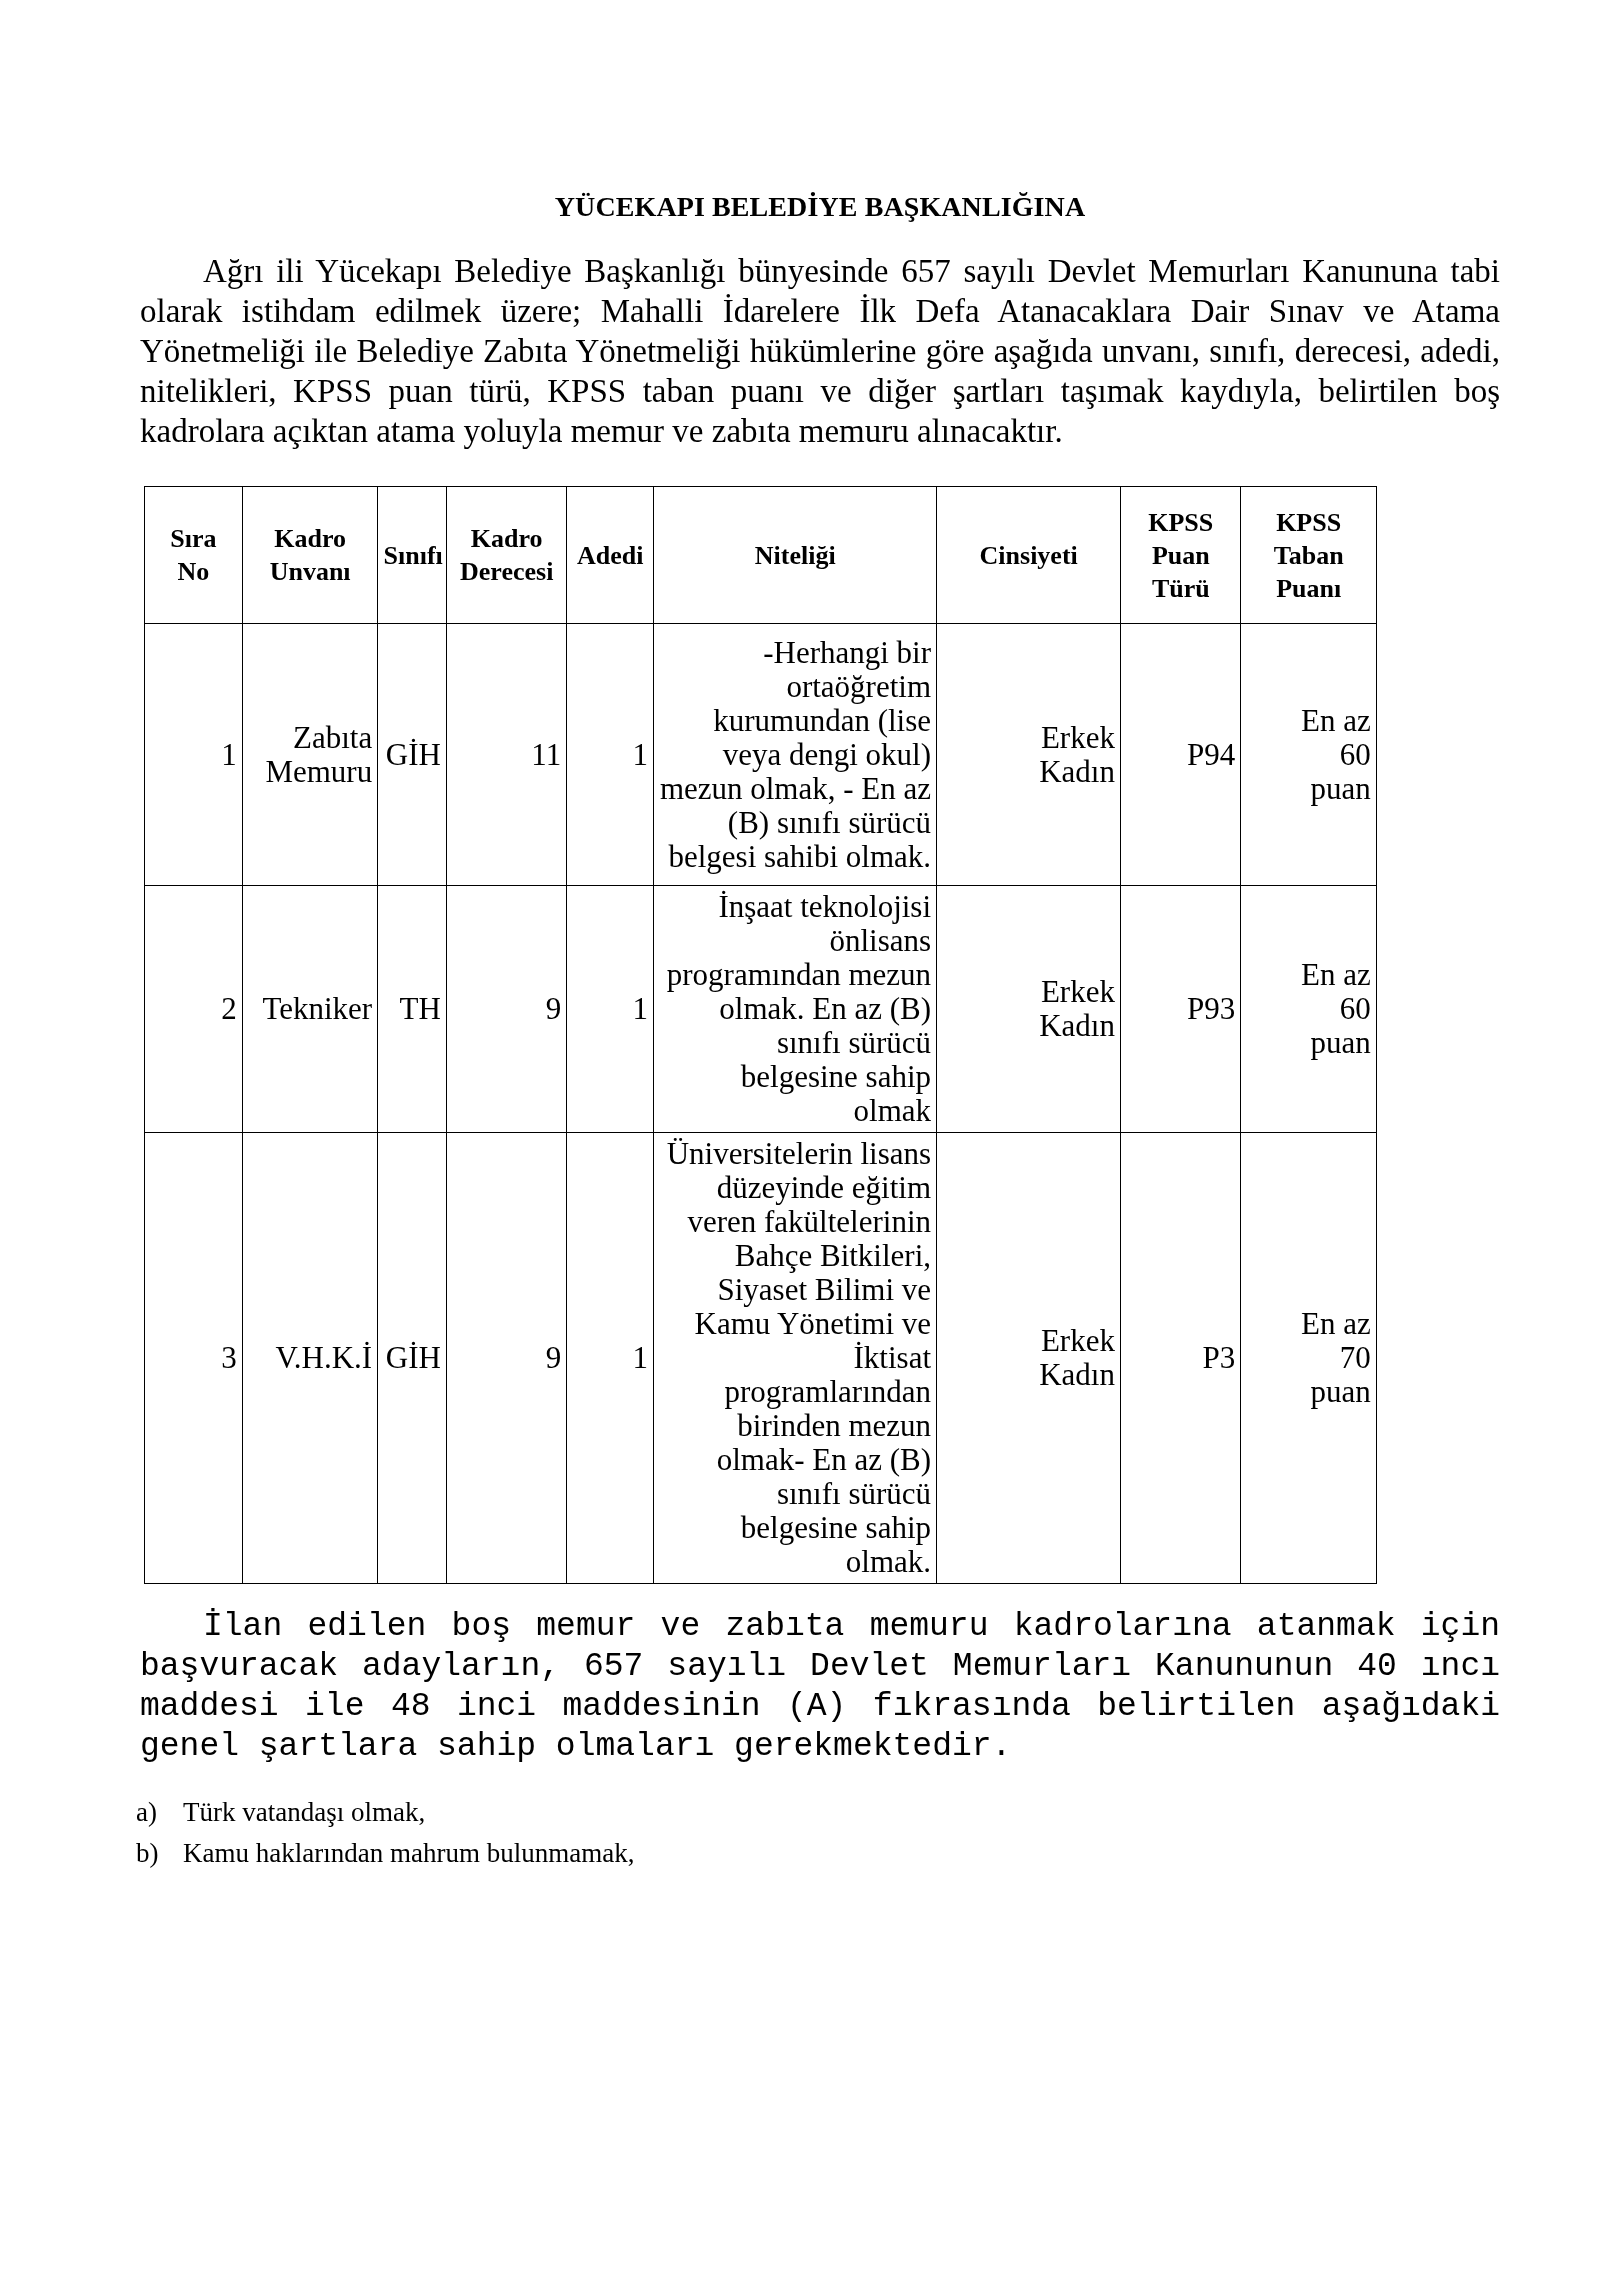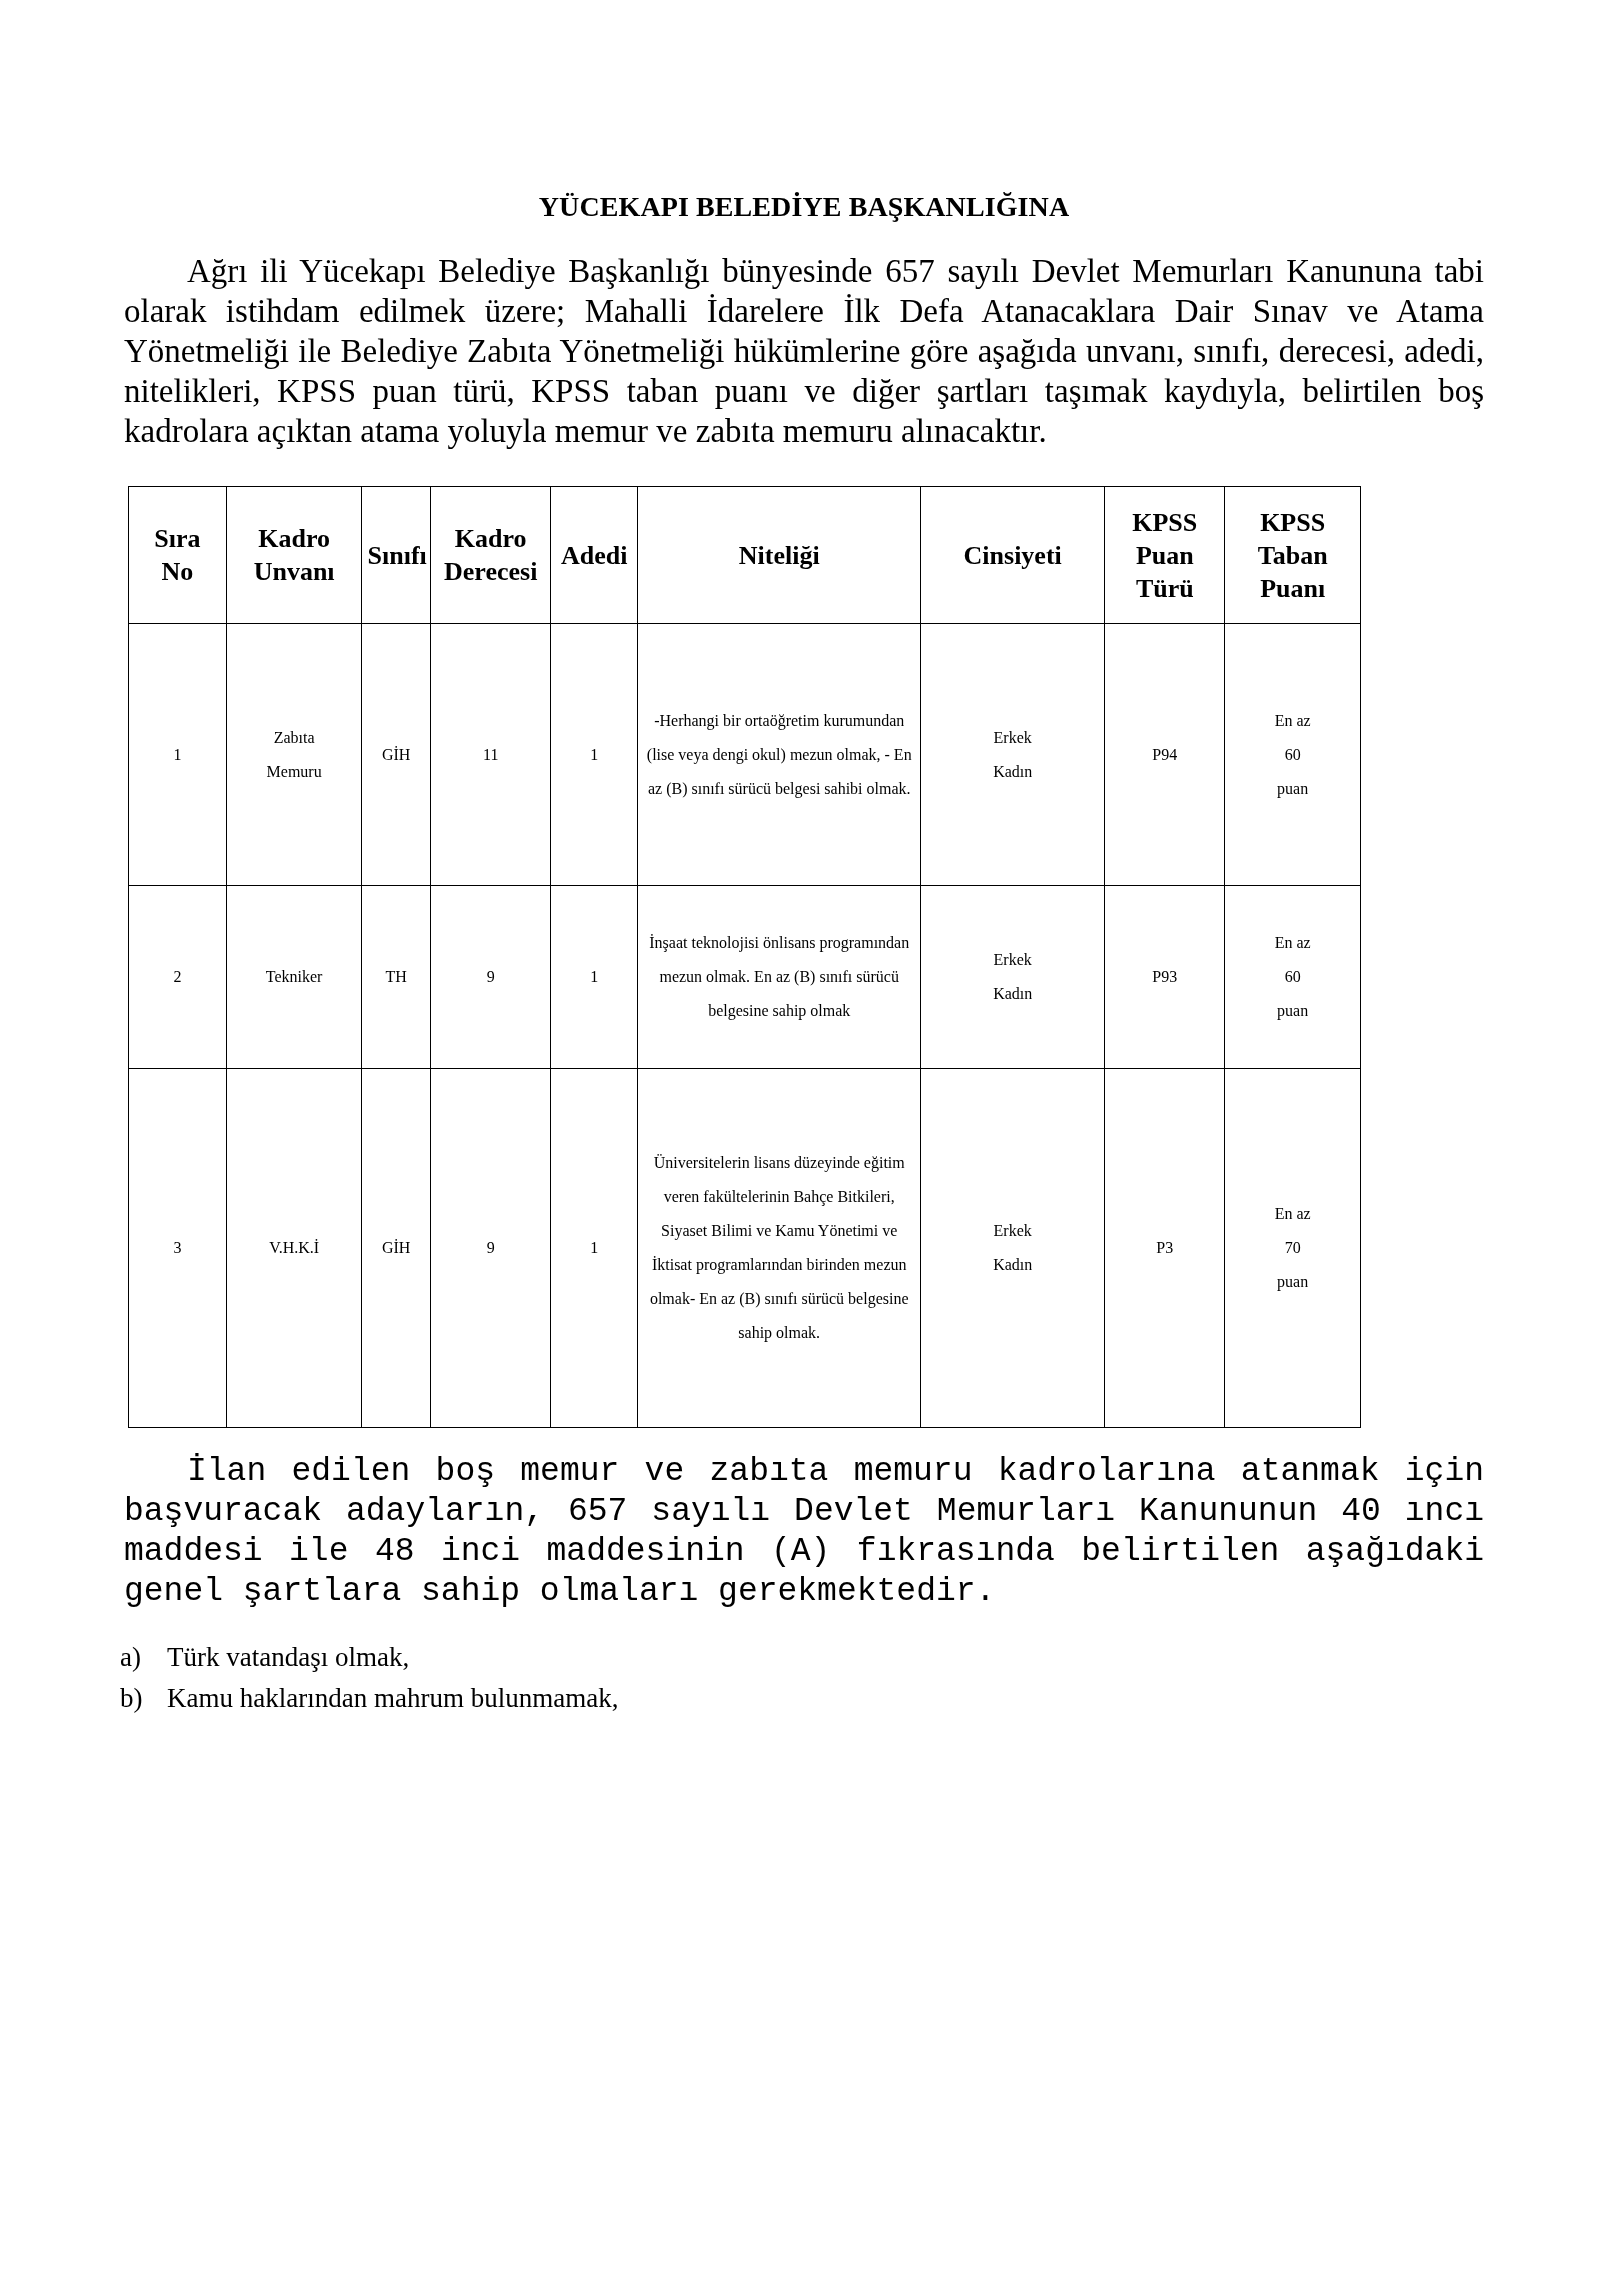--- a/index.html
+++ b/index.html
@@ -12,21 +12,21 @@
     width: 1623px;
     height: 2295px;
     background: #ffffff;
     font-family: "Liberation Serif", "DejaVu Serif", serif;
     color: #000000;
     box-sizing: border-box;
     overflow: hidden;
   }
   .content {
     position: absolute;
-    left: 120px;
+    left: 136px;
     top: 0;
     width: 1368px;
   }
 
   
   .title-block {
     text-align: center;
     margin-top: 188px;
   }
   .title-line {
@@ -70,23 +70,23 @@
     box-sizing: border-box;
   }
   table.kadro thead th {
     font-weight: bold;
     font-size: 26px;
     line-height: 33px;
     text-align: center;
     height: 137px;
   }
   table.kadro tbody td {
-    font-size: 16px;
+    font-size: 31px;
     line-height: 34px;
-    text-align: center;
+    text-align: right;
     font-weight: normal;
   }
   td.nitelik {
     text-align: left;
     font-size: 23.6px;
     line-height: 36px;
     padding-left: 9.2px;
     padding-right: 3.9px;
   }
   

